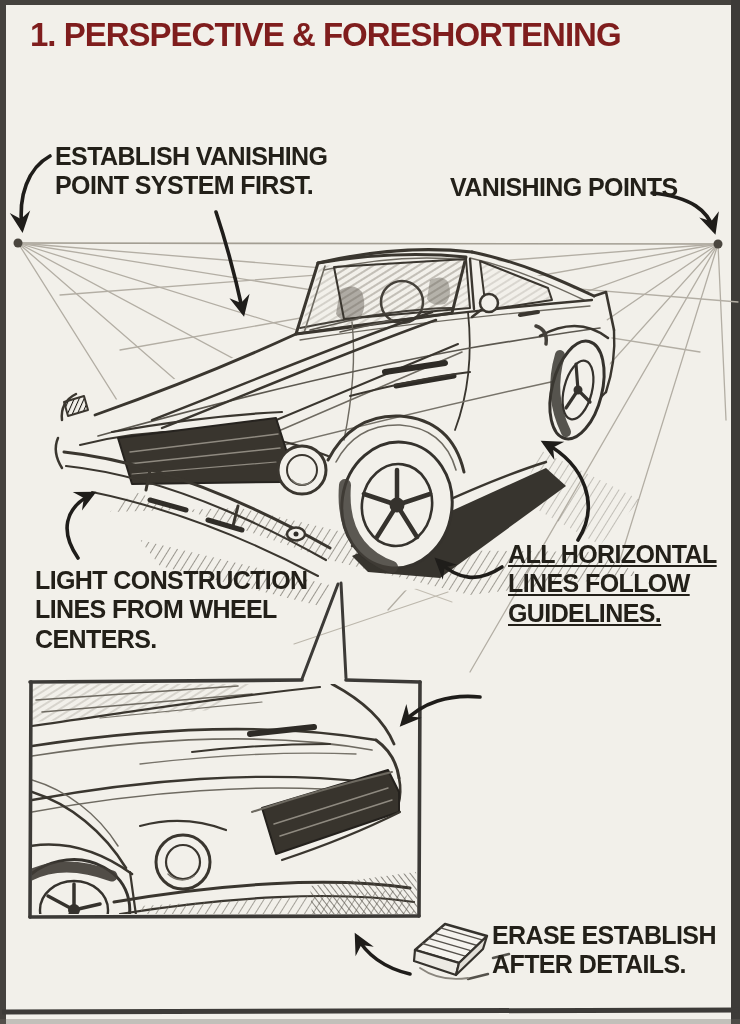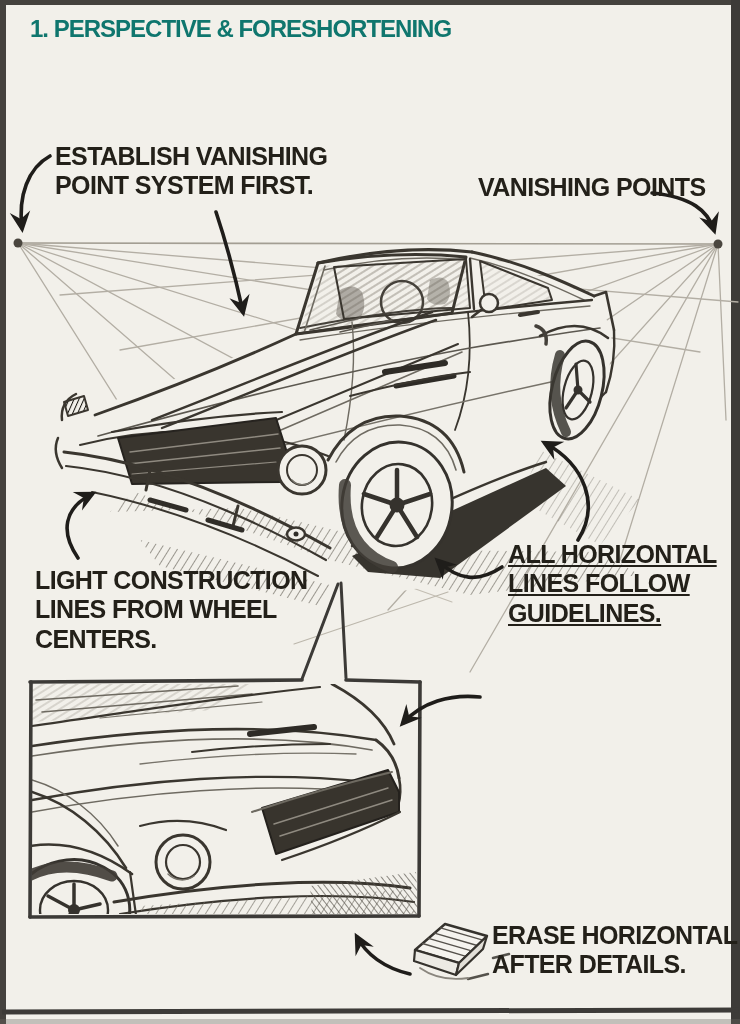--- a/index.html
+++ b/index.html
@@ -1,20 +1,20 @@
 <!DOCTYPE html>
 <html><head>
 <meta charset="utf-8">
 <style>
   html,body{margin:0;padding:0;background:#dedbd4;}
   .page{position:relative;width:740px;height:1024px;background:#f2f0ea;
         font-family:"Liberation Sans",sans-serif;overflow:hidden;}
   .canvas{position:absolute;left:0;top:0;}
-  .title{position:absolute;left:30px;top:14px;color:#0f766e;font-weight:bold;
-         font-size:24px;letter-spacing:-1px;line-height:1.26;}
+  .title{position:absolute;left:30px;top:14px;color:#7f1d1d;font-weight:bold;
+         font-size:33px;letter-spacing:-1px;line-height:1.26;}
   .title .t2{margin-left:40px;}
   .ann{position:absolute;color:#232019;font-weight:bold;font-size:25px;
        line-height:1.17;letter-spacing:-0.6px;white-space:pre-line;}
 </style>
 </head>
 <body>
 
 <div class="page">
 
 <svg class="canvas" width="740" height="1024" viewBox="0 0 740 1024">
@@ -310,27 +310,27 @@
   </g>
 </svg>
 
 <div class="title">
   <div>1. PERSPECTIVE &amp; FORESHORTENING</div>
 </div>
 
 <div class="ann" style="left:55px;top:142px;">ESTABLISH VANISHING
 POINT SYSTEM FIRST.</div>
 
-<div class="ann" style="left:450px;top:173px;margin-left:28px;">VANISHING POINTS</div>
+<div class="ann" style="left:450px;top:173px;">VANISHING POINTS</div>
 
 <div class="ann" style="left:35px;top:566px;">LIGHT CONSTRUCTION
 LINES FROM WHEEL
 CENTERS.</div>
 
 <div class="ann" style="left:508px;top:540px;text-decoration:underline;">ALL HORIZONTAL
 LINES FOLLOW
 GUIDELINES.</div>
 
 
-<div class="ann" style="left:492px;top:921px;">ERASE HORIZONTAL
+<div class="ann" style="left:492px;top:921px;">ERASE ESTABLISH
 AFTER DETAILS.</div>
 
 </div>
 
 </body></html>

